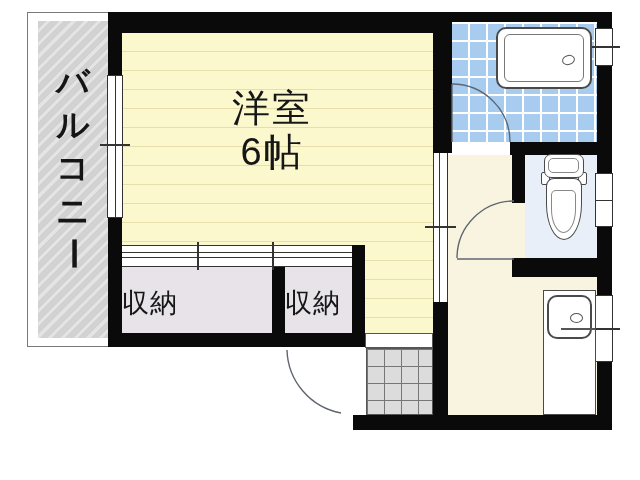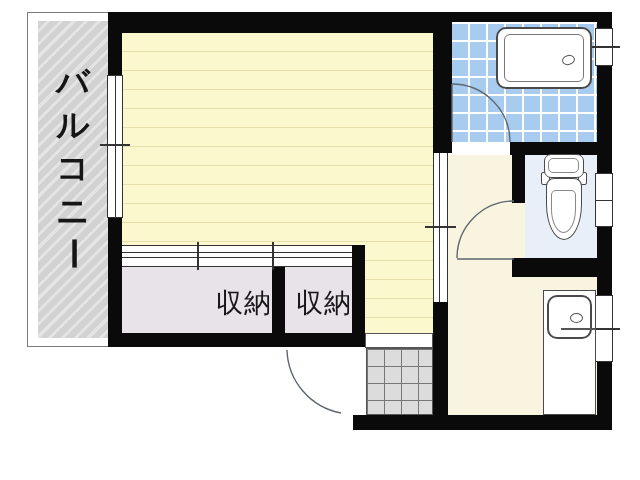--- a/index.html
+++ b/index.html
@@ -45,21 +45,21 @@
       border-radius:8px 8px 50% 50% / 8px 8px 58% 58%;box-sizing:border-box;}
   .toilet-bowl-inner{left:4px;top:11px;width:25px;height:43px;border:1px solid #888;
       border-radius:5px 5px 50% 50% / 5px 5px 55% 55%;box-sizing:border-box;}
   .toilet-tab{width:9px;height:13px;background:#fff;border:1px solid #4a4a4a;border-radius:2px;box-sizing:border-box;}
   .counter{left:543px;top:290px;width:53px;height:125px;background:#fff;border:1px solid #4a4a4a;box-sizing:border-box;}
   .sink{left:3px;top:4px;width:45px;height:44px;background:#fff;border:2px solid #4a4a4a;border-radius:10px;box-sizing:border-box;}
   .faucet-knob{left:21px;top:16px;width:13px;height:10px;border:1.5px solid #555;border-radius:50%;box-sizing:border-box;}
   .faucet-bar{left:12px;top:31px;width:34px;height:2px;background:#555;}
   
   .room-label{left:162px;top:86px;width:220px;text-align:center;font-size:38px;line-height:44px;color:#161616;letter-spacing:2px;}
-  .closet-label{font-size:27px;color:#161616;text-align:right;letter-spacing:1px;}
+  .closet-label{font-size:27px;color:#161616;text-align:left;letter-spacing:1px;}
   .genkan-label{left:366px;top:370px;width:67px;text-align:center;font-size:22px;color:#3d3d3d;letter-spacing:2px;}
   svg.arcs{position:absolute;left:0;top:0;pointer-events:none;}
 </style>
 </head>
 <body>
 
 <div id="plan">
 
   <div class="abs balcony-outline"></div>
   <div class="abs balcony-hatch"></div>
@@ -153,16 +153,20 @@
   <svg class="arcs" width="640" height="480" viewBox="0 0 640 480">
     <g fill="none" stroke="#5f6670" stroke-width="1.4">
       <path d="M452,84 L452,142"></path>
       <path d="M452,84 A58,58 0 0 1 510,142"></path>
       <path d="M457,259 L514,259"></path>
       <path d="M457,258 A57,57 0 0 1 514,201"></path>
       <path d="M287,350 A66,66 0 0 0 341,413"></path>
     </g>
   </svg>
 
+  <div class="abs room-label">
+    <span>洋室</span><br>
+    <span>6帖</span>
+  </div>
   <div class="abs closet-label" style="left:122px;top:285px;width:150px;">収納</div>
   <div class="abs closet-label" style="left:285px;top:285px;width:67px;">収納</div>
 
 </div>
 
 </body></html>

